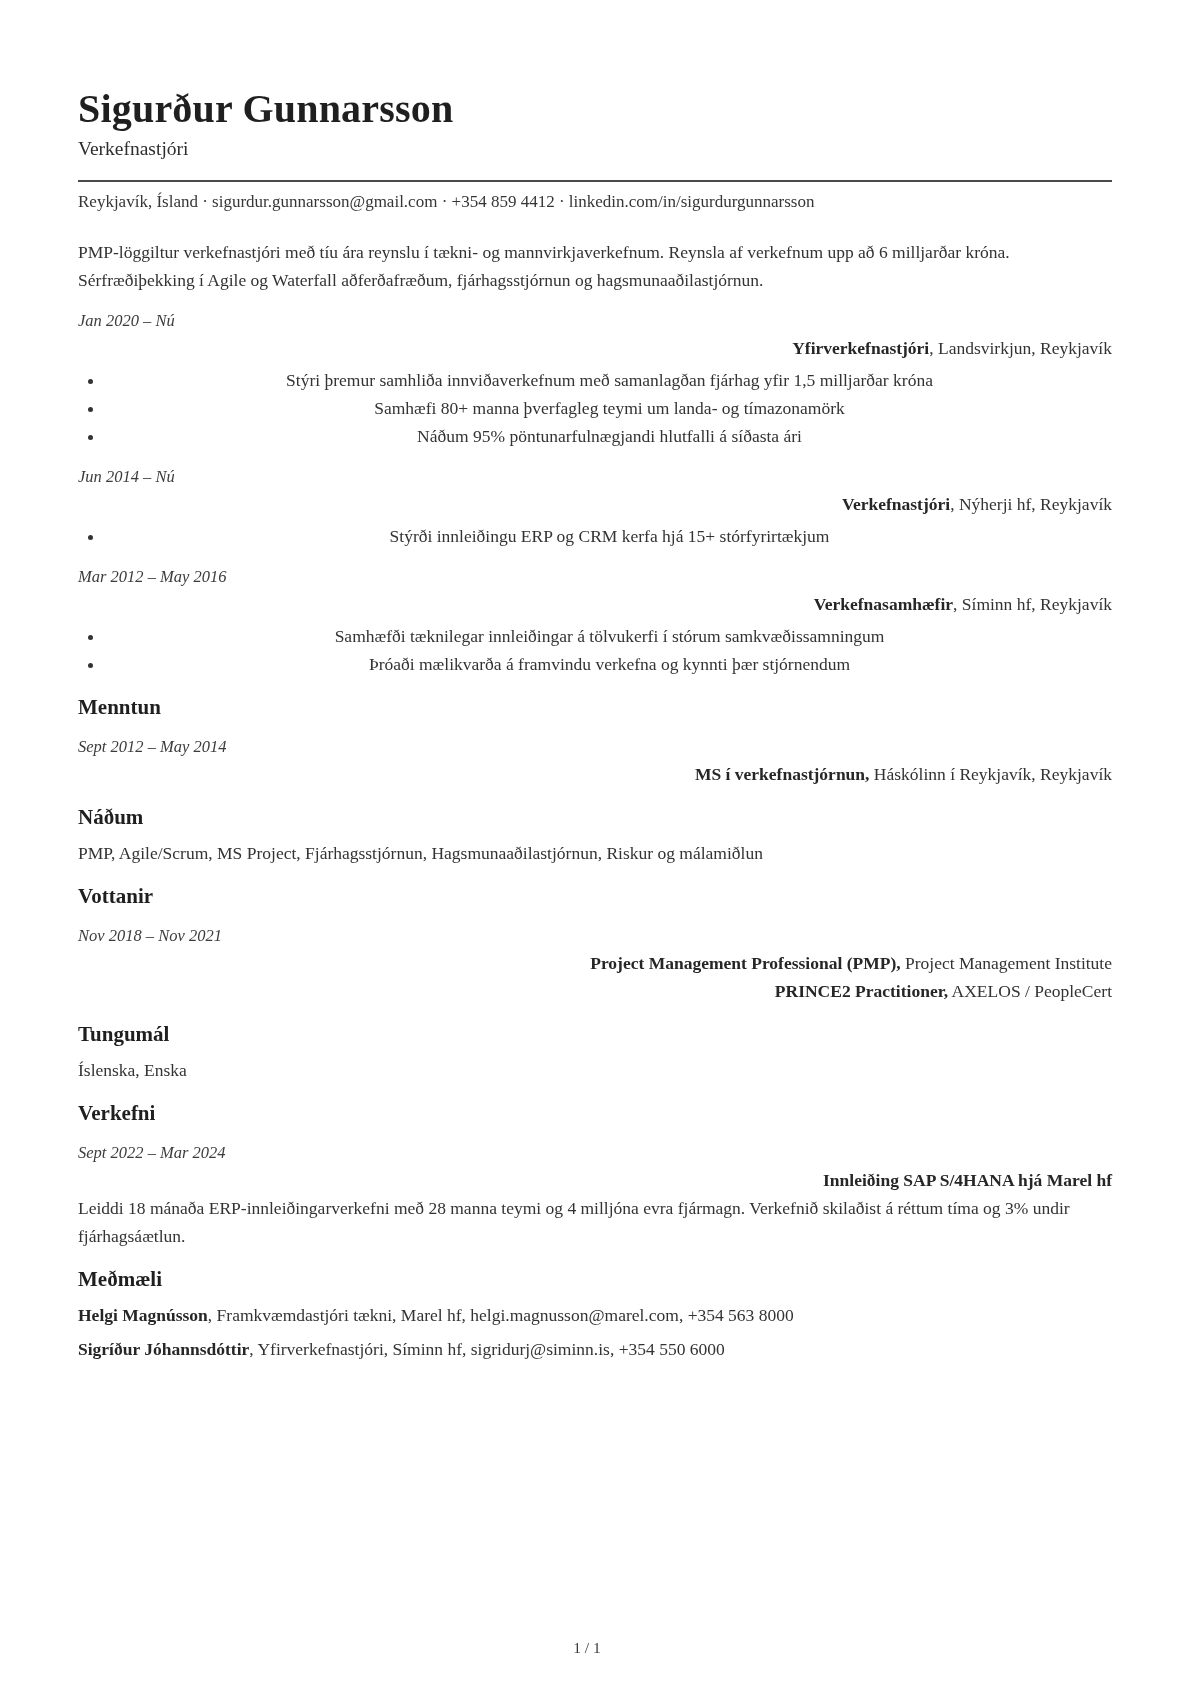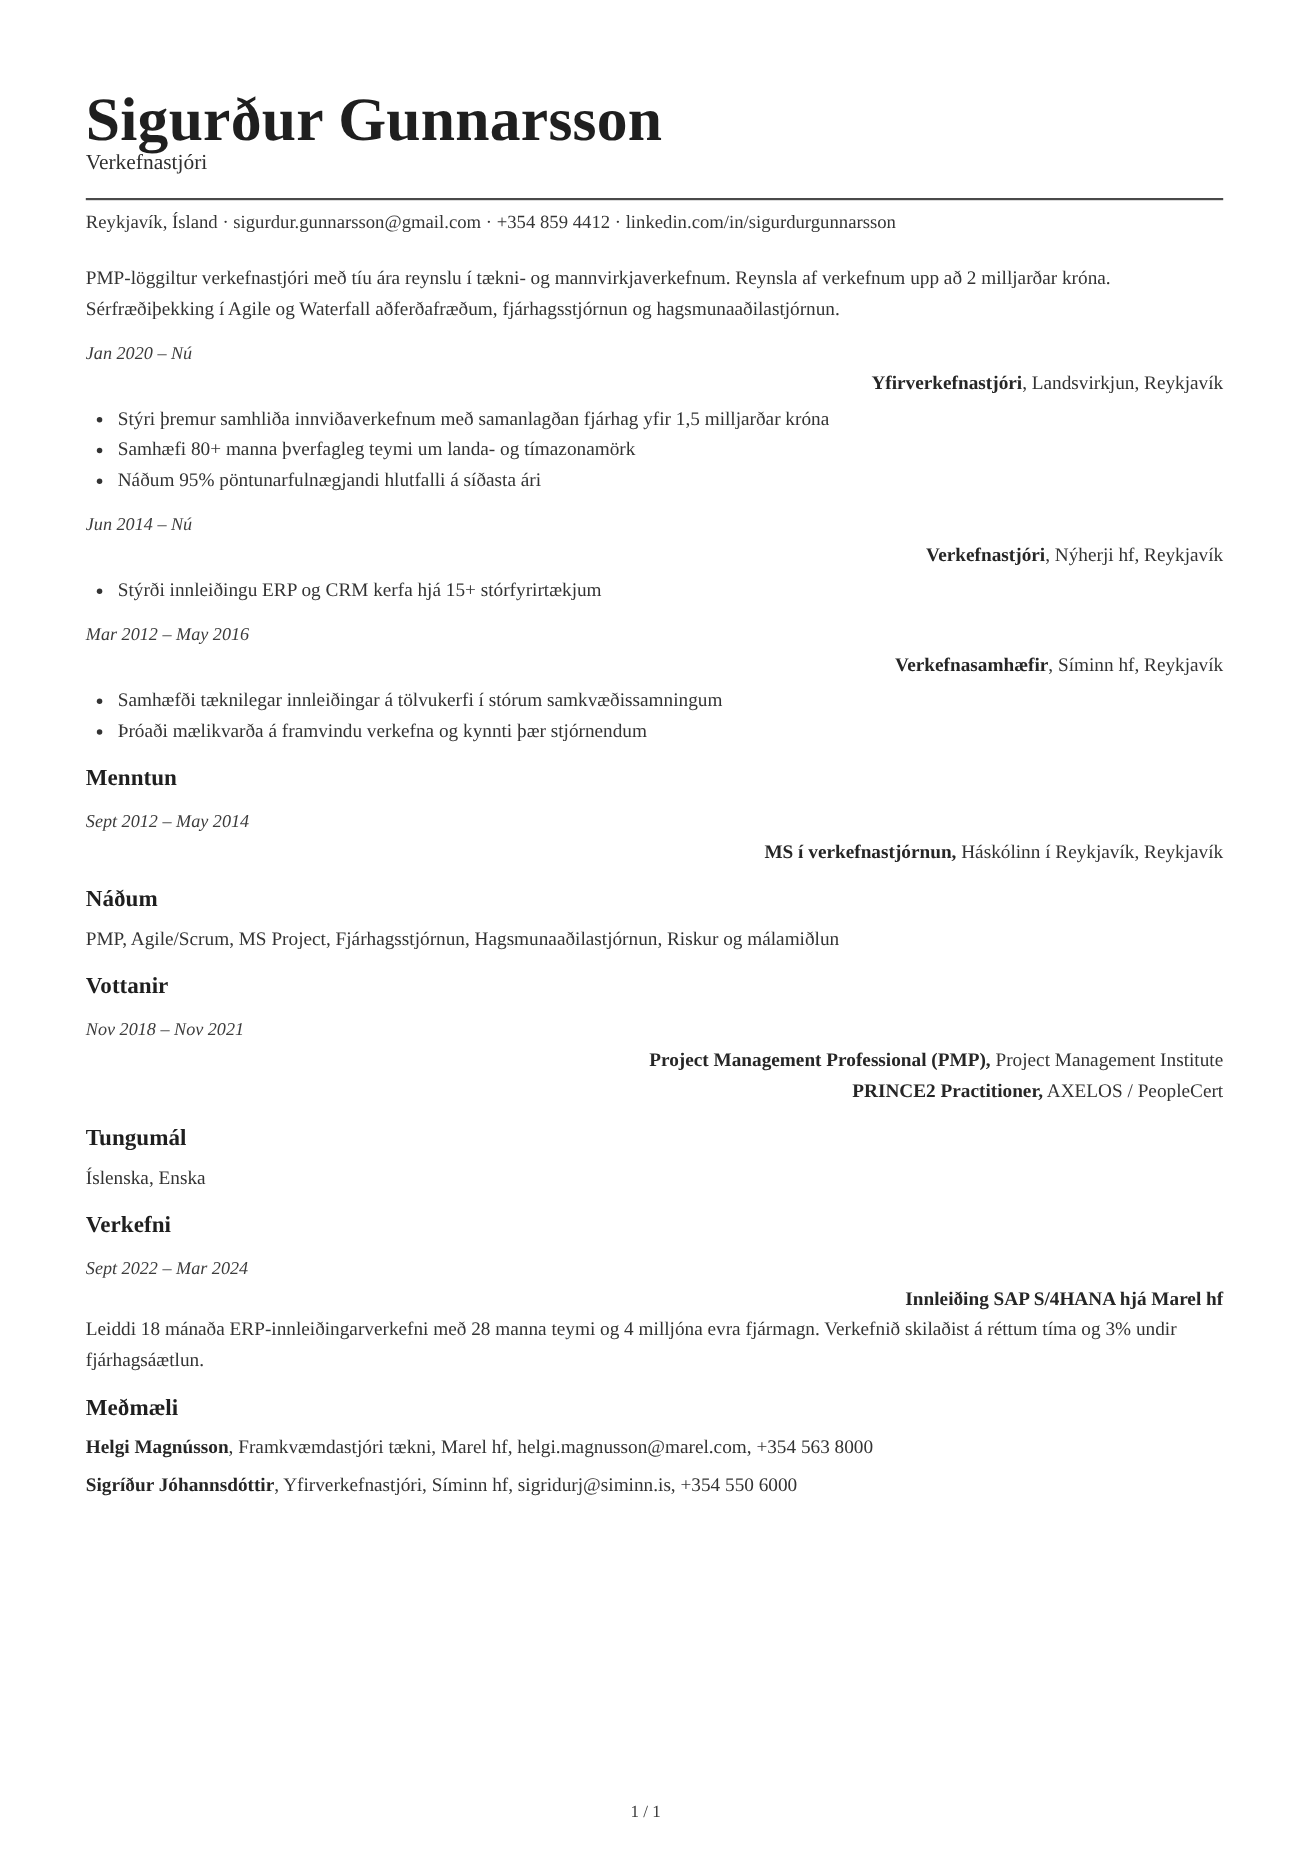--- a/index.html
+++ b/index.html
@@ -12,58 +12,58 @@
   html,body{margin:0;padding:0;}
   body{
     width:1190px;height:1683px;position:relative;background:#ffffff;
     color:var(--text);
     font-family:"Liberation Serif","DejaVu Serif",serif;
     font-size:17.5px;line-height:28px;
     overflow:hidden;
   }
   .page{padding:0 78px;}
   h1{
-    font-size:56px;line-height:46px;margin:0;padding-top:86px;
+    font-size:40px;line-height:46px;margin:0;padding-top:86px;
     font-weight:700;color:var(--heading);letter-spacing:0.2px;
   }
   .subtitle{font-size:19.5px;line-height:26px;margin-top:4px;color:#2e2e2e;}
   hr.header-rule{border:none;border-top:2px solid var(--rule);margin:18px 0 0;}
   .contact{font-size:17px;line-height:24px;margin-top:8px;color:#363636;}
   .summary{margin:24px 0 6px;}
   h2{
     font-size:21px;line-height:26px;font-weight:700;color:var(--heading);
     margin:16px 0 9px;
   }
   .dates{
     font-style:italic;font-size:16.5px;line-height:22px;
     margin:16px 0 2px;color:var(--muted);
   }
   .entry-line{margin:0;text-align:right;}
   .strong{font-weight:700;color:#262626;}
-  ul.bullets{margin:4px 0 8px;padding-left:27px;list-style:disc outside;}
+  ul.bullets{margin:4px 0 8px;padding-left:27px;list-style:disc outside;text-align:center;}
   ul.bullets li{padding-left:2px;}
   .desc{margin:0;}
   .refline{margin:0 0 6px;}
   .plainline{margin:0;}
   .footer{
     position:absolute;left:0;right:16px;top:1634px;height:28px;
     text-align:center;font-size:15.5px;line-height:28px;color:var(--muted);
   }
 </style>
 </head>
 <body>
 
 <div class="page">
 
   <header>
     <h1>Sigurður Gunnarsson</h1>
     <div class="subtitle">Verkefnastjóri</div>
     <hr class="header-rule">
     <div class="contact">Reykjavík, Ísland · sigurdur.gunnarsson@gmail.com · +354 859 4412 · linkedin.com/in/sigurdurgunnarsson</div>
-    <p class="summary">PMP-löggiltur verkefnastjóri með tíu ára reynslu í tækni- og mannvirkjaverkefnum. Reynsla af verkefnum upp að 2 milljarðar króna. Sérfræðiþekking í Agile og Waterfall aðferðafræðum, fjárhagsstjórnun og hagsmunaaðilastjórnun.</p>
+    <p class="summary">PMP-löggiltur verkefnastjóri með tíu ára reynslu í tækni- og mannvirkjaverkefnum. Reynsla af verkefnum upp að 6 milljarðar króna. Sérfræðiþekking í Agile og Waterfall aðferðafræðum, fjárhagsstjórnun og hagsmunaaðilastjórnun.</p>
   </header>
 
   <section>
 
     <div class="entry">
       <div class="dates">Jan 2020 – Nú</div>
       <div class="entry-line"><span class="strong">Yfirverkefnastjóri</span><span>, Landsvirkjun, Reykjavík</span></div>
       <ul class="bullets">
         <li>Stýri þremur samhliða innviðaverkefnum með samanlagðan fjárhag yfir 1,5 milljarðar króna</li>
         <li>Samhæfi 80+ manna þverfagleg teymi um landa- og tímazonamörk</li>

